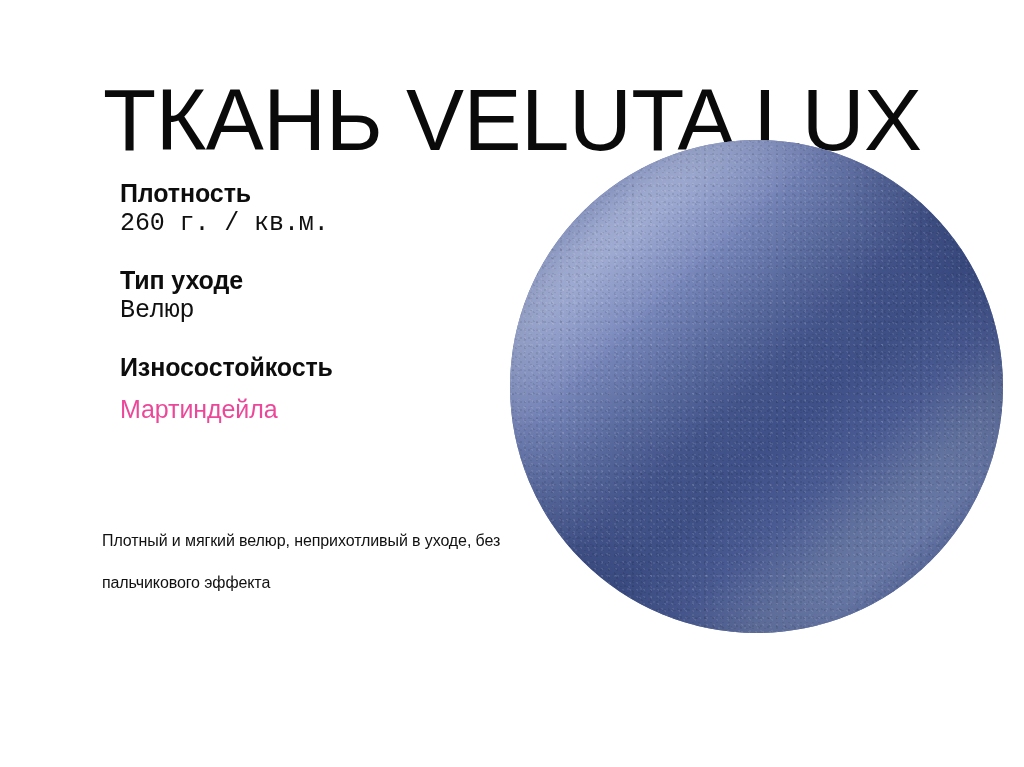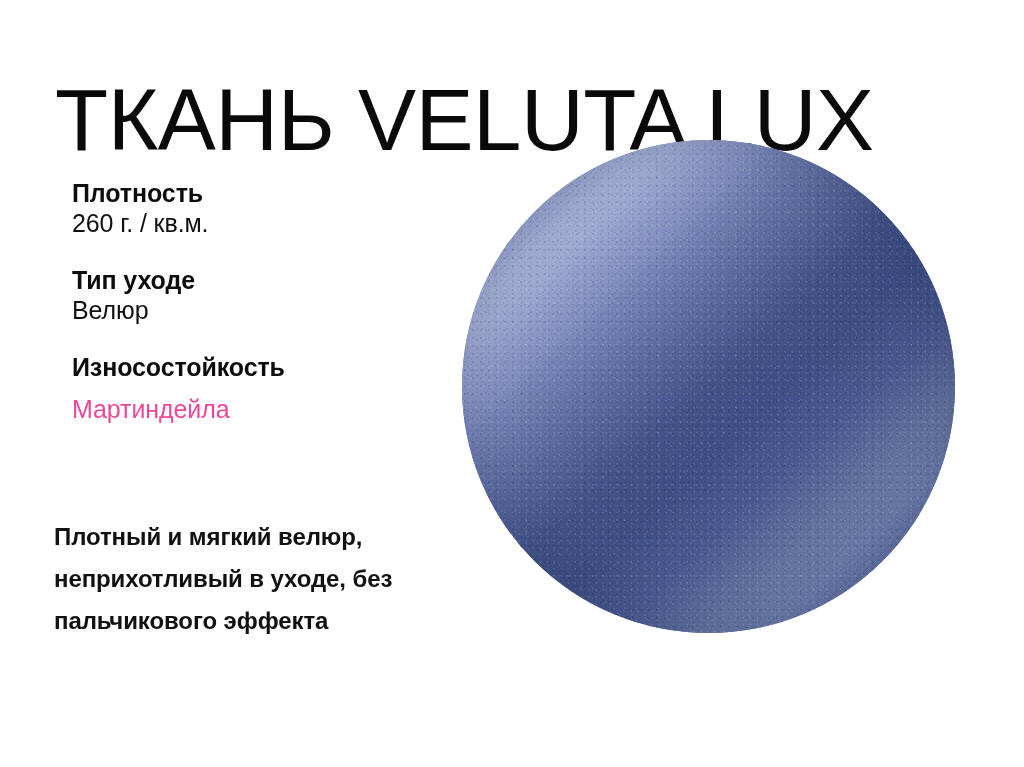--- a/index.html
+++ b/index.html
@@ -15,20 +15,21 @@
     overflow: hidden;
     font-family: "Liberation Sans", sans-serif;
     color: #0d0d0d;
     -webkit-font-smoothing: antialiased;
   }
 
   .page {
     position: absolute;
     inset: 0;
     background: #ffffff;
+    margin-left: 48px;
   }
 
   
   .title {
     position: absolute;
     left: 55px;
     top: 18px;
     font-size: 87px;
     line-height: 1.0;
     font-weight: 300;
@@ -59,39 +60,40 @@
     letter-spacing: -0.1px;
     color: #0d0d0d;
   }
 
   .spec-value {
     font-size: 25px;
     font-weight: 400;
     line-height: 31px;
     letter-spacing: -0.1px;
     color: #101010;
+    font-family: Liberation Mono, monospace;
   }
 
   .spec-value-extra {
     font-size: 25px;
     font-weight: 400;
     line-height: 31px;
     letter-spacing: -0.1px;
     color: #ec4899;
     margin-top: 12px;
   }
 
   
   .description {
     position: absolute;
     left: 54px;
-    top: 492px;
+    top: 504px;
     width: 420px;
-    font-size: 24px;
-    font-weight: 700;
+    font-size: 16px;
+    font-weight: 400;
     line-height: 42px;
     letter-spacing: -0.1px;
     color: #111111;
   }
 
   
   .fabric-circle {
     position: absolute;
     left: 462px;
     top: 140px;

